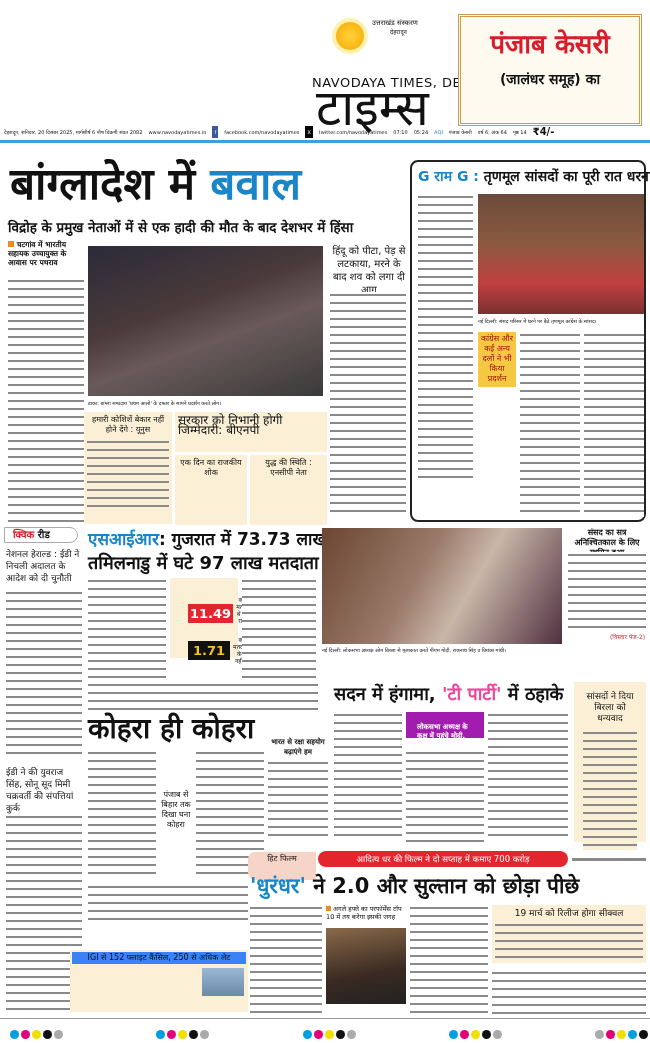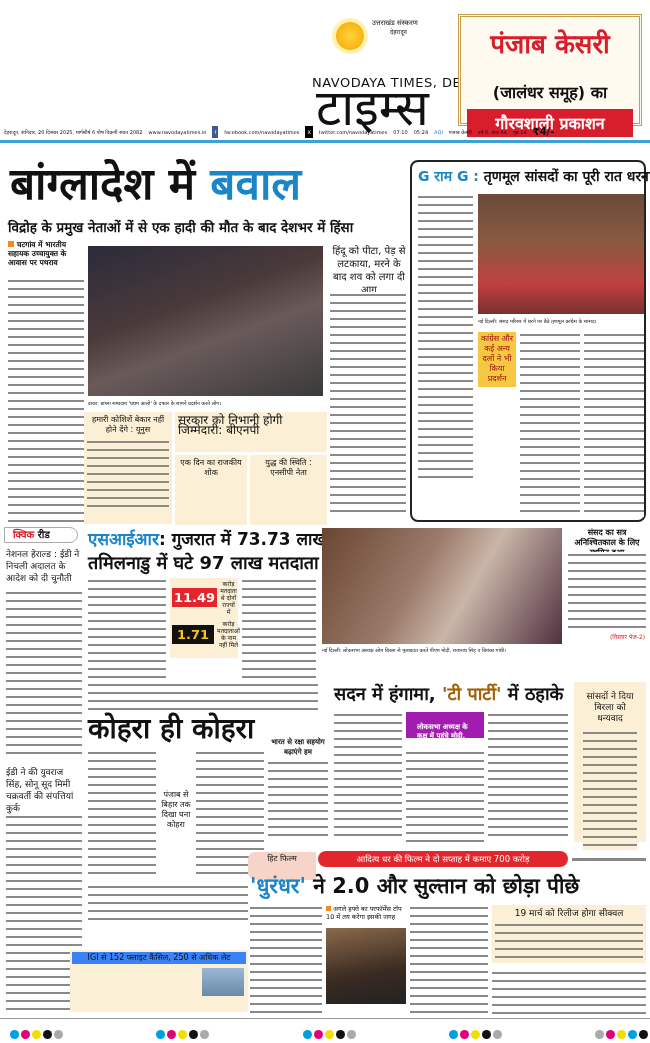--- a/index.html
+++ b/index.html
@@ -14,22 +14,21 @@
 <body>
 
 <div class="abs" style="left:0;top:0;width:650px;height:150px">
   <div class="abs" style="left:336px;top:22px;width:28px;height:28px;border-radius:50%;background:radial-gradient(#ffd23a,#f5a800);box-shadow:0 0 0 4px #fff2b0"></div>
   <div class="abs" style="left:372px;top:18px;font-size:7px">उत्तराखंड संस्करण</div>
   <div class="abs" style="left:390px;top:28px;font-size:6px">देहरादून</div>
   <div class="abs" style="left:312px;top:75px;font-size:13px;letter-spacing:.5px">NAVODAYA TIMES, DEHRADUN</div>
   <div class="abs hl" style="left:316px;top:80px;font-size:50px;line-height:56px;font-weight:normal">टाइम्स</div>
   <div class="abs" style="left:458px;top:14px;width:184px;height:112px;border:3px double #c89c48;background:#fffaf0">
     <div class="hl" style="text-align:center;color:#d81e2c;font-size:26px;margin-top:8px">पंजाब केसरी</div>
-    <div class="hl" style="text-align:center;font-size:16px;margin-top:20px">(जालंधर समूह) का</div>
-    <div style="margin:6px 6px 0;text-align:center;background:#d81e2c;color:#fff;font-weight:bold;font-size:16px;padding:3px 0">गौरवशाली प्रकाशन</div>
+    <div class="hl" style="text-align:center;font-size:14px;margin-top:8px">(जालंधर समूह) का</div>
   </div>
   <div class="abs" style="left:0;top:126px;width:650px;height:12px;font-size:5px;line-height:12px;white-space:nowrap;display:flex;gap:6px;padding-left:4px">
     <span>देहरादून, शनिवार, 20 दिसंबर 2025, मार्गशीर्ष 6 पौष विक्रमी संवत 2082</span>
     <span>www.navodayatimes.in</span>
     <span style="background:#3b5998;color:#fff;padding:0 2px">f</span>
     <span>facebook.com/navodayatimes</span>
     <span style="background:#000;color:#fff;padding:0 2px">X</span>
     <span>twitter.com/navodayatimes</span>
     <span>07:10</span>
     <span>05:24</span>
@@ -91,21 +90,21 @@
 <div class="abs" style="left:6px;top:548px;width:76px;font-size:9px;line-height:12px">नेशनल हेराल्ड : ईडी ने निचली अदालत के आदेश को दी चुनौती</div>
 <div class="abs lines" style="left:6px;top:590px;width:76px;height:170px"></div>
 <div class="abs hl" style="left:6px;top:766px;width:76px;font-size:9px;line-height:12px;font-weight:normal">ईडी ने की युवराज सिंह, सोनू सूद मिमी चक्रवर्ती की संपत्तियां कुर्क</div>
 <div class="abs lines" style="left:6px;top:814px;width:76px;height:200px"></div>
 
 <div class="abs" style="left:88px;top:528px;width:310px;font-size:17px;line-height:23px;font-weight:bold;white-space:nowrap">
   <span style="color:#1a86c8">एसआईआर</span><span>: गुजरात में 73.73 लाख</span>
 </div>
 <div class="abs hl" style="left:88px;top:551px;width:310px;font-size:18px;line-height:23px;white-space:nowrap">तमिलनाडु में घटे 97 लाख मतदाता</div>
 <div class="abs lines" style="left:88px;top:578px;width:78px;height:100px"></div>
-<div class="abs" style="left:170px;top:578px;width:68px;height:80px;background:#fbefd6;padding:2px">
+<div class="abs" style="left:170px;top:578px;width:68px;height:80px;background:#fbefd6;padding:18px">
   <div style="display:flex;align-items:center;gap:3px">
     <div style="background:#e3262d;color:#fff;font-weight:bold;font-size:13px;padding:2px">11.49</div>
     <div style="font-size:6px;line-height:7px;text-align:center">
         <div>करोड़</div>
         <div>मतदाता थे दोनों राज्यों में</div>
       </div>
   </div>
   <div style="display:flex;align-items:center;gap:3px;margin-top:5px">
     <div style="background:#111;color:#f5c31a;font-weight:bold;font-size:13px;padding:2px 5px">1.71</div>
     <div style="font-size:6px;line-height:7px;text-align:center">
@@ -125,21 +124,21 @@
 <div class="abs lines" style="left:88px;top:682px;width:230px;height:30px"></div>
 <div class="abs hl" style="left:88px;top:712px;font-size:28px;line-height:34px;white-space:nowrap">कोहरा ही कोहरा</div>
 <div class="abs lines" style="left:88px;top:750px;width:68px;height:130px"></div>
 <div class="abs" style="left:158px;top:790px;width:36px;font-size:8px;line-height:10px;text-align:center">पंजाब से बिहार तक दिखा घना कोहरा</div>
 <div class="abs lines" style="left:196px;top:750px;width:68px;height:130px"></div>
 <div class="abs" style="left:268px;top:737px;width:60px;font-size:7px;line-height:10px;text-align:center;font-weight:bold">भारत से रक्षा सहयोग बढ़ाएंगे हम</div>
 <div class="abs lines" style="left:268px;top:760px;width:60px;height:80px"></div>
 
 <div class="abs" style="left:334px;top:682px;width:238px;font-size:18px;line-height:24px;font-weight:bold;white-space:nowrap">
   <span>सदन में हंगामा,</span>
-  <span style="color:#a16207">'टी पार्टी'</span>
+  <span style="color:#ec4899">'टी पार्टी'</span>
   <span>में ठहाके</span>
 </div>
 <div class="abs lines" style="left:334px;top:712px;width:68px;height:130px"></div>
 <div class="abs" style="left:406px;top:712px;width:78px;height:26px;background:#a21caf;color:#fff;font-size:7px;line-height:9px;padding:11px;font-weight:bold">लोकसभा अध्यक्ष के कक्ष में पहुंचे मोदी, प्रियंका और अन्य सांसद</div>
 <div class="abs lines" style="left:406px;top:750px;width:78px;height:92px"></div>
 <div class="abs lines" style="left:488px;top:712px;width:80px;height:130px"></div>
 <div class="abs" style="left:574px;top:682px;width:72px;height:160px;background:#fbefd6;padding:9px">
   <div style="font-size:9px;line-height:11px;text-align:center;margin-bottom:6px">सांसदों ने दिया बिरला को धन्यवाद</div>
   <div style="height:120px;background:repeating-linear-gradient(#fbefd6 0 2px,#8a8a8a 2px 4px,#fbefd6 4px 8px)"></div>
 </div>

